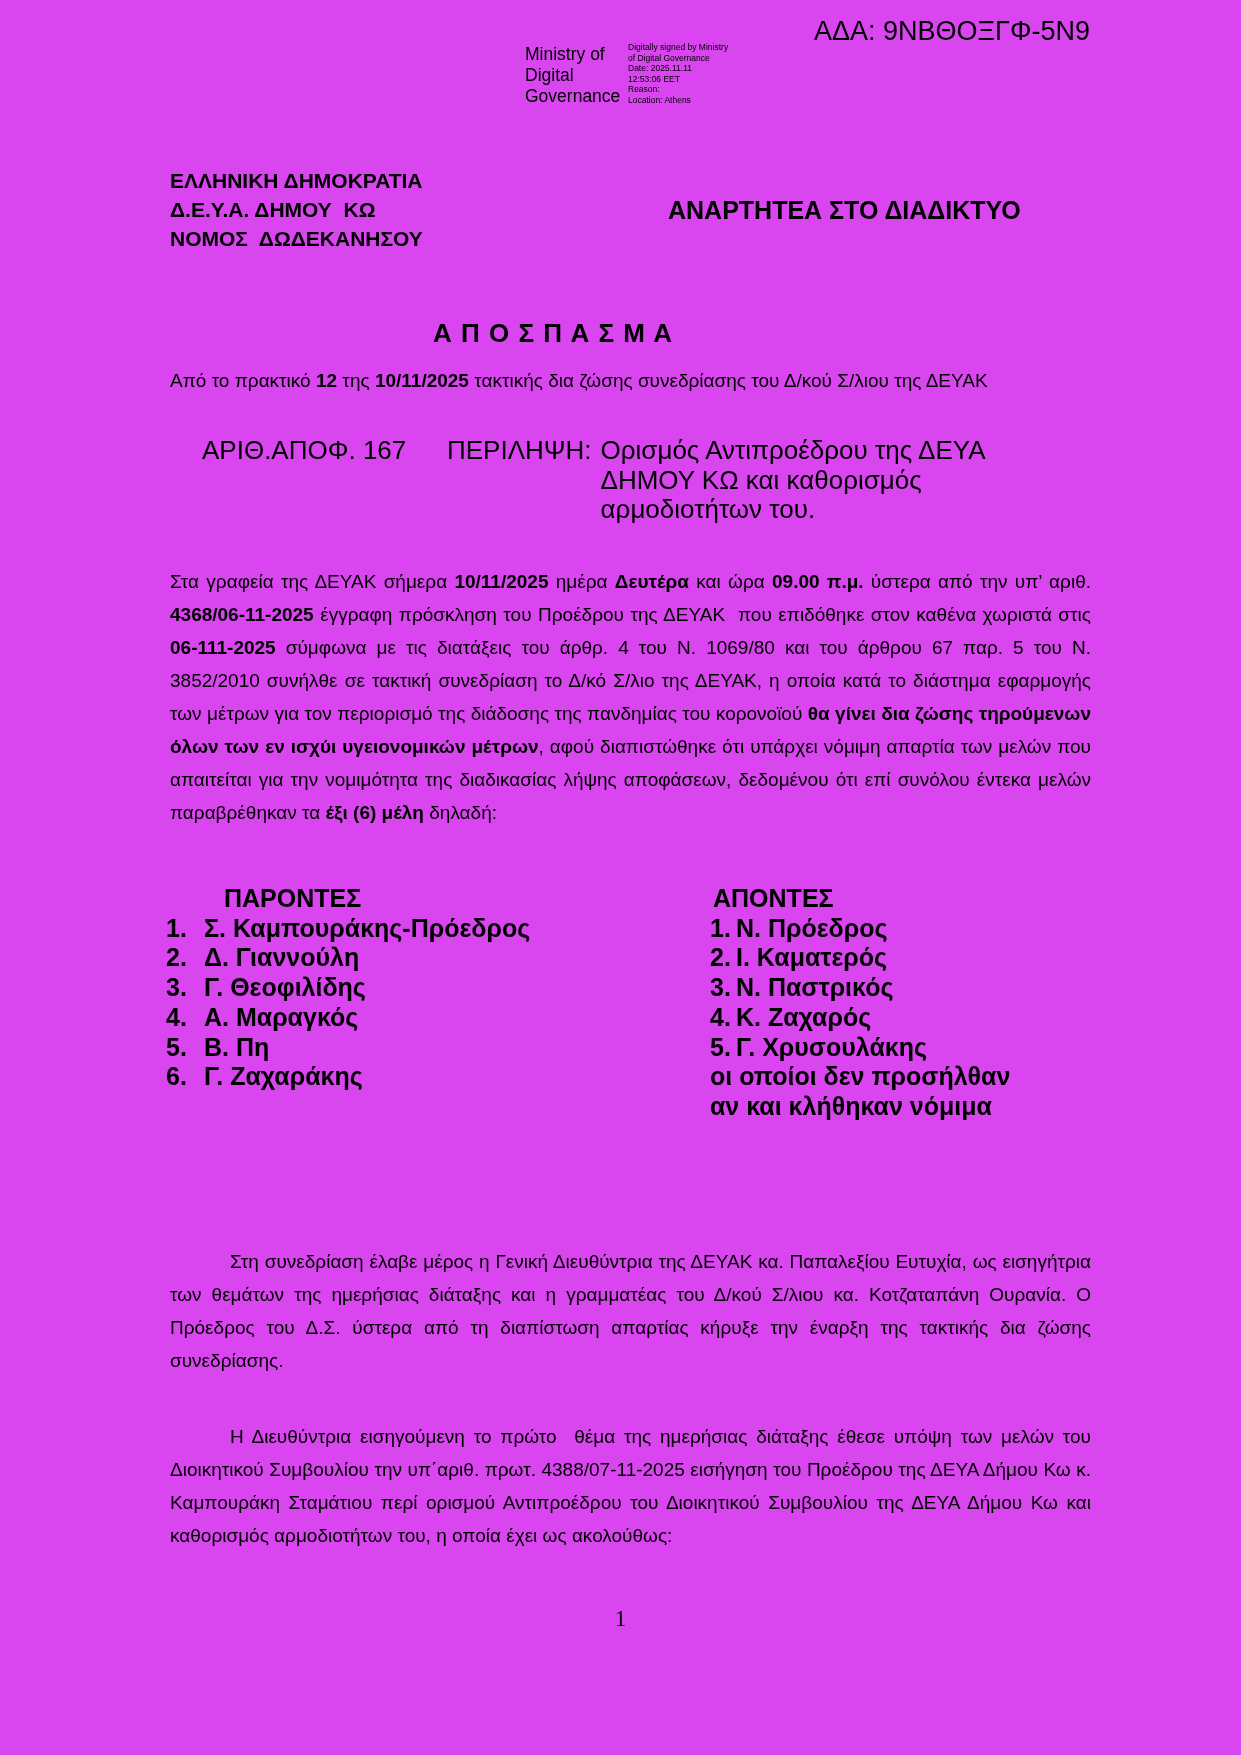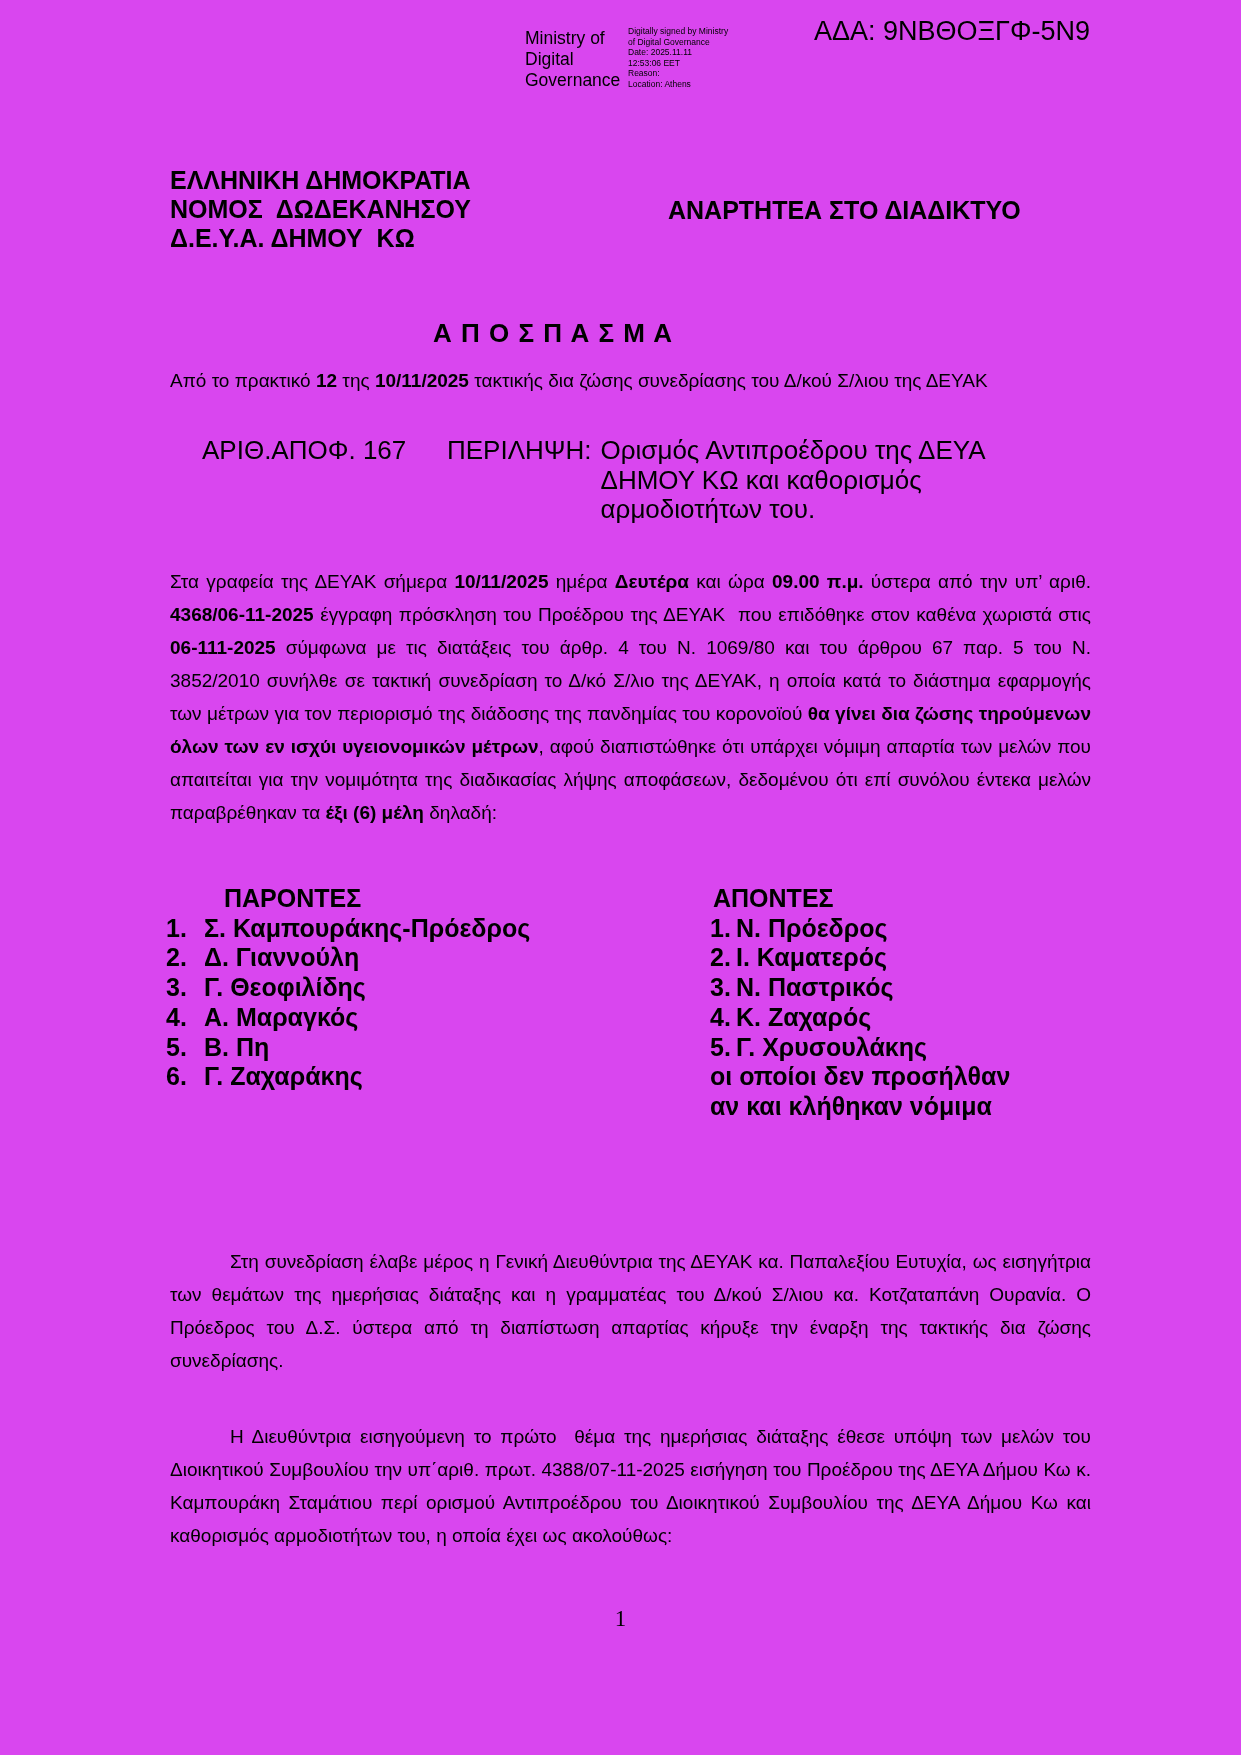--- a/index.html
+++ b/index.html
@@ -16,21 +16,21 @@
   .ada{
     position:absolute;
     top:16px;
     right:151px;
     font-size:27px;
     white-space:pre;
   }
   
   .sig{
     position:absolute;
-    top:28px;
+    top:44px;
     left:525px;
     display:flex;
     align-items:flex-start;
   }
   .sig-name{
     font-size:17.5px;
     line-height:21px;
     white-space:pre-line;
     width:103px;
   }
@@ -39,21 +39,21 @@
     line-height:10.5px;
     white-space:pre-line;
     margin-top:-2px;
   }
   
   .header-left{
     position:absolute;
     top:166px;
     left:170px;
     font-weight:bold;
-    font-size:25px;
+    font-size:21px;
     line-height:29px;
   }
   .header-left div{white-space:pre;}
   .posting-notice{
     position:absolute;
     top:196px;
     left:668px;
     font-weight:bold;
     font-size:25px;
     white-space:pre;
@@ -149,22 +149,22 @@
     <div class="sig-details">Digitally signed by Ministry
 of Digital Governance
 Date: 2025.11.11
 12:53:06 EET
 Reason:
 Location: Athens</div>
   </div>
 
   <div class="header-left">
     <div>ΕΛΛΗΝΙΚΗ ΔΗΜΟΚΡΑΤΙΑ</div>
+    <div>Δ.Ε.Υ.Α. ΔΗΜΟΥ  ΚΩ</div>
     <div>ΝΟΜΟΣ  ΔΩΔΕΚΑΝΗΣΟΥ</div>
-    <div>Δ.Ε.Υ.Α. ΔΗΜΟΥ  ΚΩ</div>
   </div>
 
   <div class="posting-notice">ΑΝΑΡΤΗΤΕΑ ΣΤΟ ΔΙΑΔΙΚΤΥΟ</div>
 
   <div class="doc-title">Α Π Ο Σ Π Α Σ Μ Α</div>
 
   <div class="para intro"><span>Από το πρακτικό </span><b>12</b><span> της </span><b>10/11/2025</b><span> τακτικής δια ζώσης συνεδρίασης του Δ/κού Σ/λιου της ΔΕΥΑΚ</span></div>
 
   <div class="decision">
     <div class="decision-number">ΑΡΙΘ.ΑΠΟΦ. 167</div>

